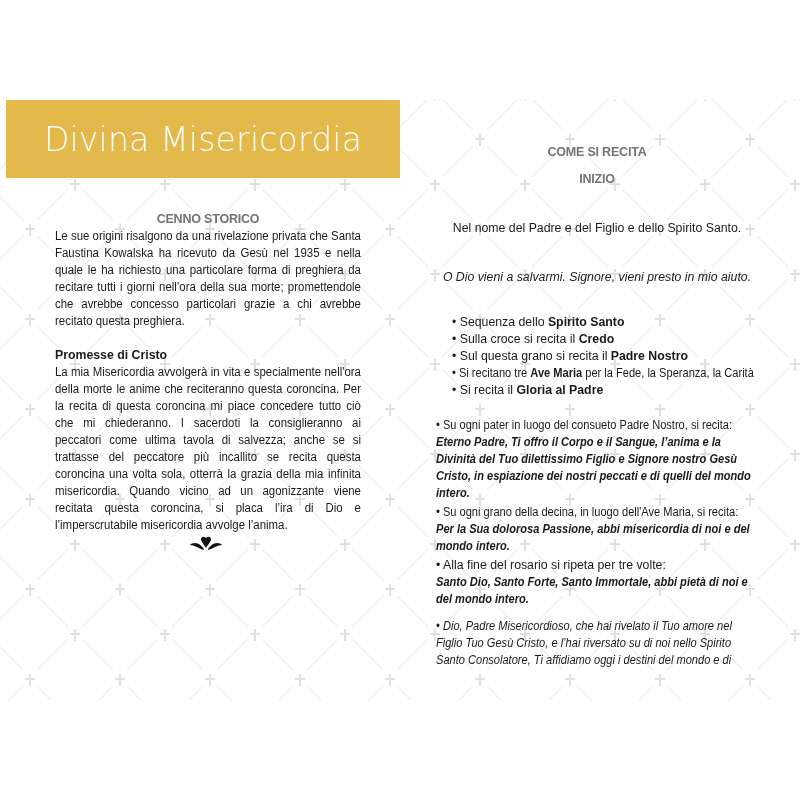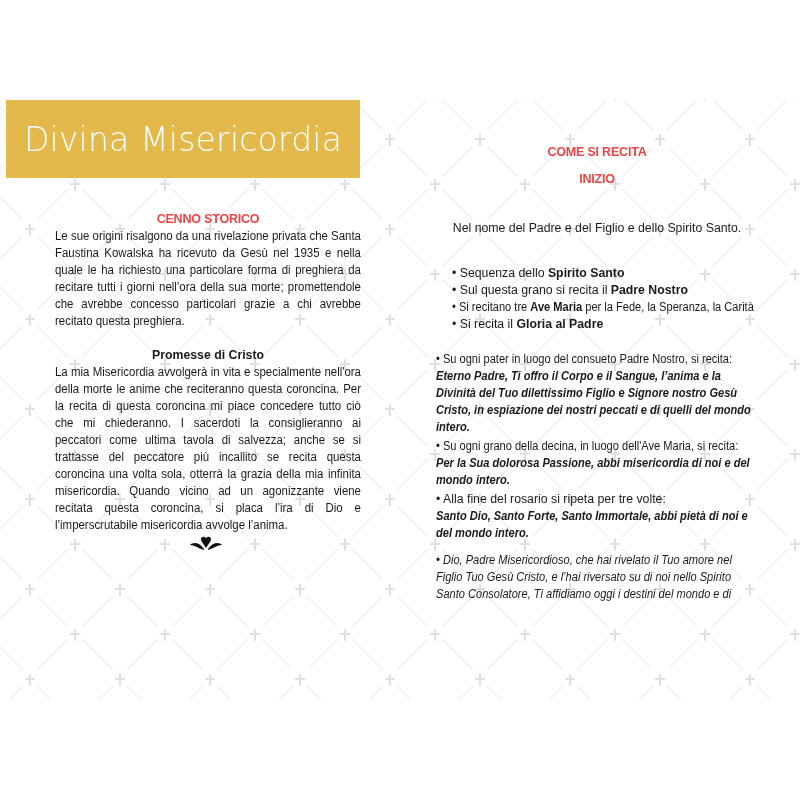--- a/index.html
+++ b/index.html
@@ -7,39 +7,39 @@
     width: 800px; height: 800px; position: relative; overflow: hidden;
     background: #ffffff;
     font-family: "Liberation Sans Narrow", "Liberation Sans", sans-serif;
     color: #1a1a1a;
   }
   .pattern {
     position: absolute; left: 0; top: 100px; width: 800px; height: 600px;
     z-index: 0;
   }
   .banner {
-    position: absolute; left: 6px; top: 100px; width: 354px; height: 78px;
+    position: absolute; left: 6px; top: 100px; width: 394px; height: 78px;
     background: #e4b94c; z-index: 1;
     display: flex; align-items: center; justify-content: center;
   }
   .banner h1 {
     margin: 0; color: #ffffff; font-weight: 300;
     font-family: "DejaVu Sans", sans-serif; font-size: 33px; letter-spacing: 0.2px;
   }
   .col { position: absolute; z-index: 2; font-size: 12.3px; line-height: 17px; }
   .left { left: 55px; top: 211px; width: 306px; }
   .right { left: 436px; top: 144px; width: 322px; }
   .heading {
-    color: #ef4444; font-weight: bold; font-size: 12.5px; text-align: center;
+    color: #737373; font-weight: bold; font-size: 12.5px; text-align: center;
     letter-spacing: -0.2px; margin: 0;
   }
   .heading.leftalign { text-align: left; }
   p { margin: 0; }
   .justify { text-align: justify; transform: scaleX(0.93); transform-origin: left top; width: 329px; }
-  .sub { font-weight: bold; margin-top: 17px; text-align: center; }
+  .sub { font-weight: bold; margin-top: 17px; }
   .center { text-align: center; margin-top: 32px; }
   .it { font-style: italic; }
   .bi { font-weight: bold; font-style: italic; }
   .narrow { transform: scaleX(0.9); transform-origin: left top; width: 358px; white-space: nowrap; }
   .narrow.wrap { white-space: normal; }
   ul { list-style: none; margin: 16px; padding: 0; }
   .gap { height: 12px; }
   .ornament { position: absolute; left: 189px; top: 536px; z-index: 2; }
 </style>
 </head>
@@ -84,23 +84,25 @@
   <path d="M17 2 C14 -1 10 2 13 6 L17 12 L21 6 C24 2 20 -1 17 2 Z" fill="#111"></path>
   <path d="M15 13 C10 6 4 6 1 9 C5 9 9 12 15 14 Z" fill="#111"></path>
   <path d="M19 13 C24 6 30 6 33 9 C29 9 25 12 19 14 Z" fill="#111"></path>
 </svg>
 
 <div class="col right">
   <h2 class="heading">COME SI RECITA</h2>
   <div style="height:10px"></div>
   <h2 class="heading">INIZIO</h2>
   <p class="center">Nel nome del Padre e del Figlio e dello Spirito Santo.</p>
+  <p class="center it">O Dio vieni a salvarmi. Signore, vieni presto in mio aiuto.</p>
   <div class="gap"></div>
   <ul>
     <li><span>• Sequenza dello </span><b>Spirito Santo</b><span></span></li>
+    <li><span>• Sulla croce si recita il </span><b>Credo</b><span></span></li>
     <li><span>• Sul questa grano si recita il </span><b>Padre Nostro</b><span></span></li>
     <li class="narrow"><span>• Si recitano tre </span><b>Ave Maria</b><span> per la Fede, la Speranza, la Carità</span></li>
     <li><span>• Si recita il </span><b>Gloria al Padre</b><span></span></li>
   </ul>
   <div style="height:2px"></div>
   <p class="narrow">• Su ogni pater in luogo del consueto Padre Nostro, si recita:</p>
   <p class="bi narrow wrap">Eterno Padre, Ti offro il Corpo e il Sangue, l’anima e la Divinità del Tuo dilettissimo Figlio e Signore nostro Gesù Cristo, in espiazione dei nostri peccati e di quelli del mondo intero.</p>
   <div style="height:2px"></div>
   <p class="narrow">• Su ogni grano della decina, in luogo dell'Ave Maria, si recita:</p>
   <p class="bi narrow wrap">Per la Sua dolorosa Passione, abbi misericordia di noi e del mondo intero.</p>

